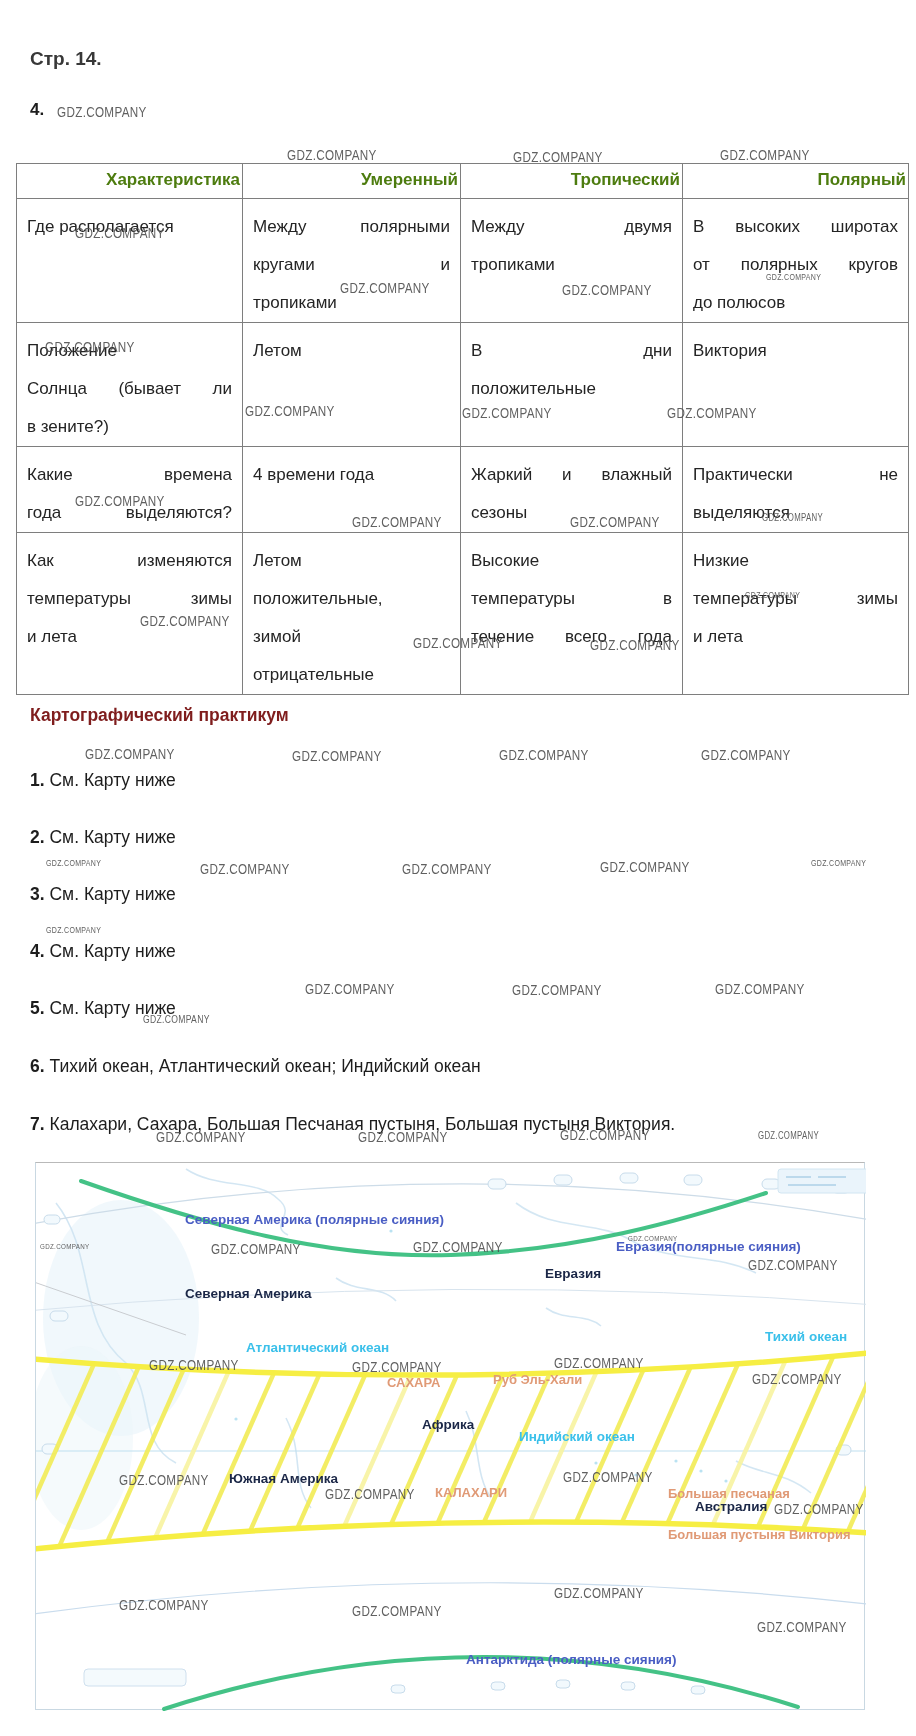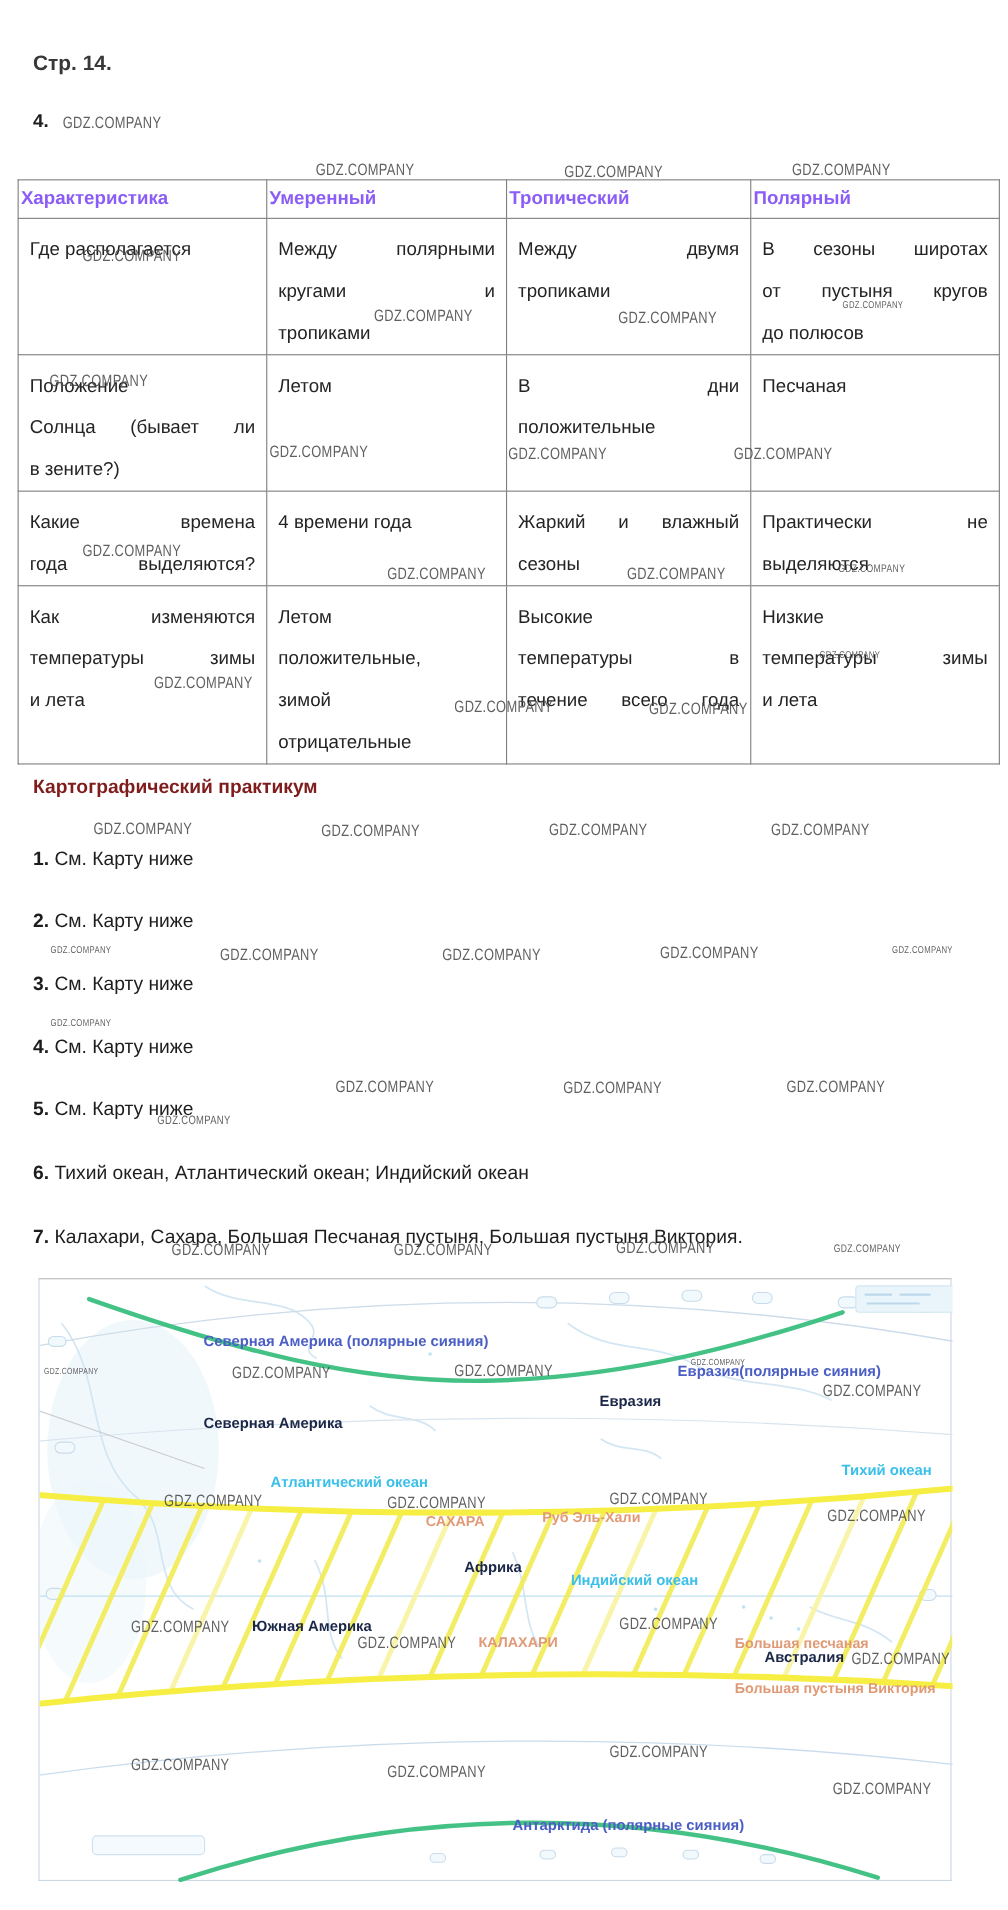--- a/index.html
+++ b/index.html
@@ -12,21 +12,21 @@
     position:absolute;color:#4f4f4f;white-space:nowrap;letter-spacing:.4px;
     transform:scaleX(.78);transform-origin:0 50%;opacity:.9;font-weight:400;
   }
   
   .page-title{position:absolute;left:30px;top:48px;font-size:19px;font-weight:bold;color:#383838;}
   .task-num{position:absolute;left:30px;top:100px;font-size:17px;font-weight:bold;color:#1d1d1d;}
   .section-title{position:absolute;left:30px;top:705px;font-size:17.5px;font-weight:bold;color:#7f1d1d;}
   
   table.t{position:absolute;left:16px;top:163px;border-collapse:collapse;table-layout:fixed;width:892px;}
   .t th,.t td{border:1px solid #7e7e7e;vertical-align:top;}
-  .t th{font-size:17px;color:#8b5cf6;text-align:left;padding:6px 2px;height:22px;}
+  .t th{font-size:17px;color:#4d7c0f;text-align:right;padding:6px 2px;height:22px;}
   .t td{font-size:17px;color:#242424;padding:9px 10px 0 10px;}
   .ln{display:block;height:38px;line-height:38px;text-align:left;white-space:nowrap;overflow:visible;}
   .ln.j{text-align:justify;text-align-last:justify;white-space:normal;}
   
   .item{position:absolute;left:30px;font-size:17.5px;color:#1d1d1d;white-space:nowrap;}
   .item .n{font-weight:bold;}
   
   .map{position:absolute;left:35px;top:1162px;width:830px;height:548px;background:#fff;
        border:1px solid #c9d8e2;border-top-color:#b9b9b9;box-sizing:border-box;}
   .map svg{position:absolute;left:0;top:0;z-index:1;}
@@ -64,40 +64,40 @@
     <td>
       <span class="ln j">Между полярными</span>
       <span class="ln j">кругами и</span>
       <span class="ln">тропиками</span>
     </td>
     <td>
       <span class="ln j">Между двумя</span>
       <span class="ln">тропиками</span>
     </td>
     <td>
-      <span class="ln j">В сезоны широтах</span>
-      <span class="ln j">от пустыня кругов</span>
+      <span class="ln j">В высоких широтах</span>
+      <span class="ln j">от полярных кругов</span>
       <span class="ln">до полюсов</span>
     </td>
   </tr>
   <tr style="height:118px">
     <td>
       <span class="ln">Положение</span>
       <span class="ln j">Солнца (бывает ли</span>
       <span class="ln">в зените?)</span>
     </td>
     <td>
           <span class="ln">Летом</span>
         </td>
     <td>
       <span class="ln j">В дни</span>
       <span class="ln">положительные</span>
     </td>
     <td>
-          <span class="ln">Песчаная</span>
+          <span class="ln">Виктория</span>
         </td>
   </tr>
   <tr style="height:75px">
     <td>
       <span class="ln j">Какие времена</span>
       <span class="ln j">года выделяются?</span>
     </td>
     <td>
           <span class="ln">4 времени года</span>
         </td>

